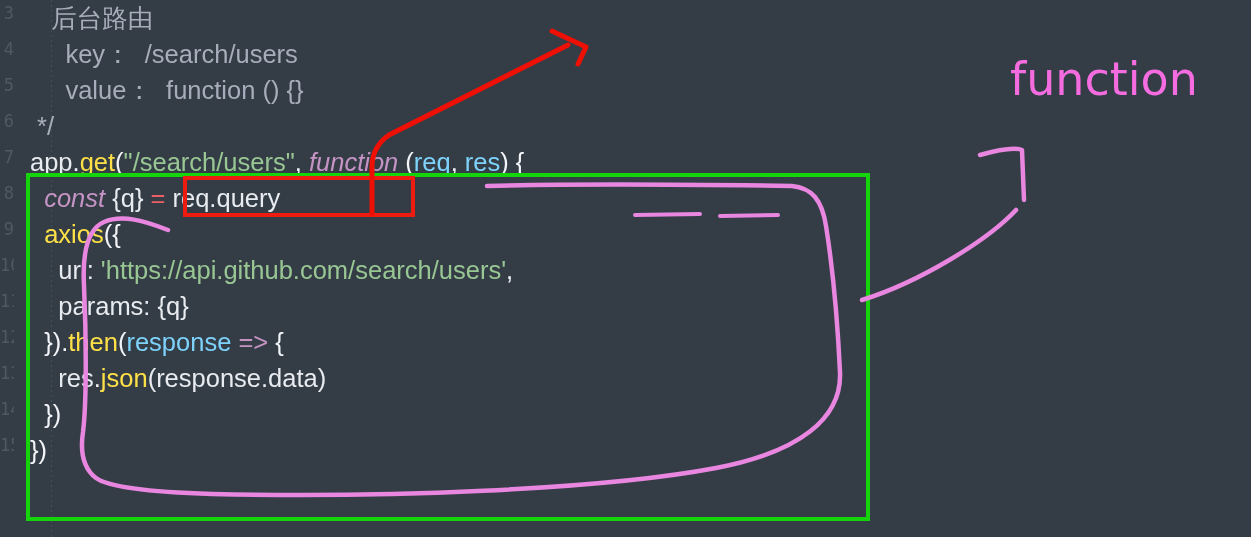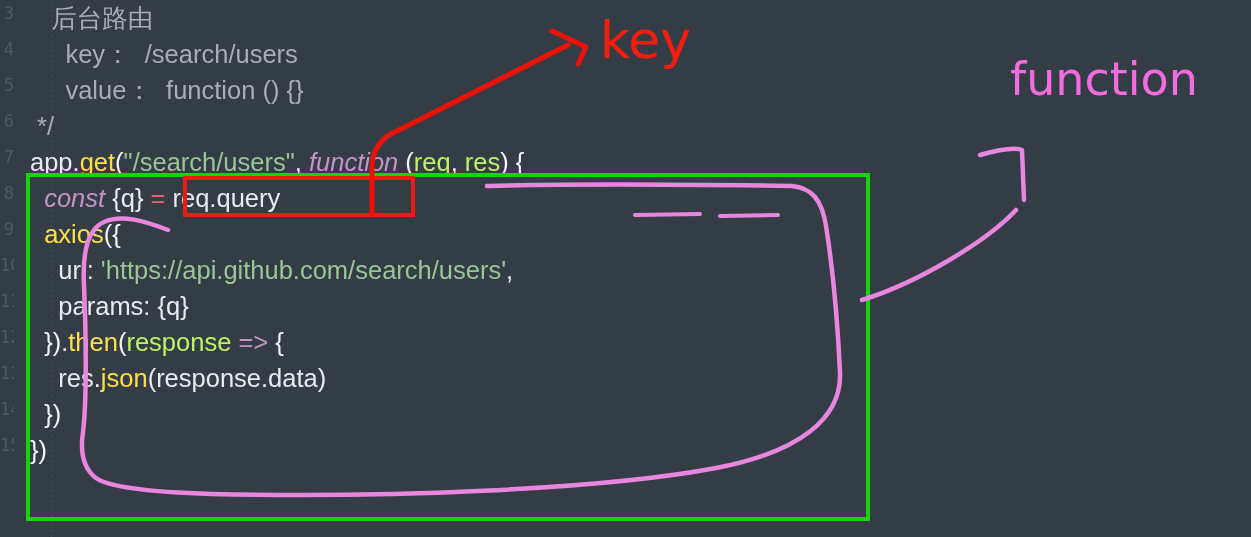--- a/index.html
+++ b/index.html
@@ -61,21 +61,21 @@
     color: #d8dee9;
   }
   .line { height: 36px; white-space: pre; }
 
   .c-comment { color: #a7adba; }
   .c-plain   { color: #e8ebf0; }
   .c-fn      { color: #fde047; }
   .c-str     { color: #99c794; }
   .c-kw      { color: #c594c5; font-style: italic; }
   .c-op      { color: #ec5f67; }
-  .c-param   { color: #bef264; }
+  .c-param   { color: #7dd3fc; }
   .c-arrow   { color: #c594c5; }
   .c-punct   { color: #f2f4f8; }
 
   
   .overlay {
     position: absolute;
     left: 0; top: 0;
     width: 1251px; height: 537px;
     pointer-events: none;
   }
@@ -142,17 +142,16 @@
              C82,248 90,228 104,222
              C122,214 145,221 168,230" fill="none" stroke="#e886e0" stroke-width="4.5" stroke-linecap="round" stroke-linejoin="round"></path>
 
     <path d="M862,300 C920,282 988,240 1016,210" fill="none" stroke="#e886e0" stroke-width="4.5" stroke-linecap="round"></path>
     <path d="M980,155 Q1012,146 1022,150 L1024,200" fill="none" stroke="#e886e0" stroke-width="4.5" stroke-linecap="round" stroke-linejoin="round"></path>
 
     <line x1="635" y1="215" x2="700" y2="214" stroke="#e886e0" stroke-width="4" stroke-linecap="round"></line>
     <line x1="720" y1="216" x2="778" y2="215" stroke="#e886e0" stroke-width="4" stroke-linecap="round"></line>
   </svg>
 
-  <div class="ann-text" id="ann-key">key</div>
 
   <div class="ann-text" id="ann-function">function</div>
 
 </div>
 
 </body></html>

